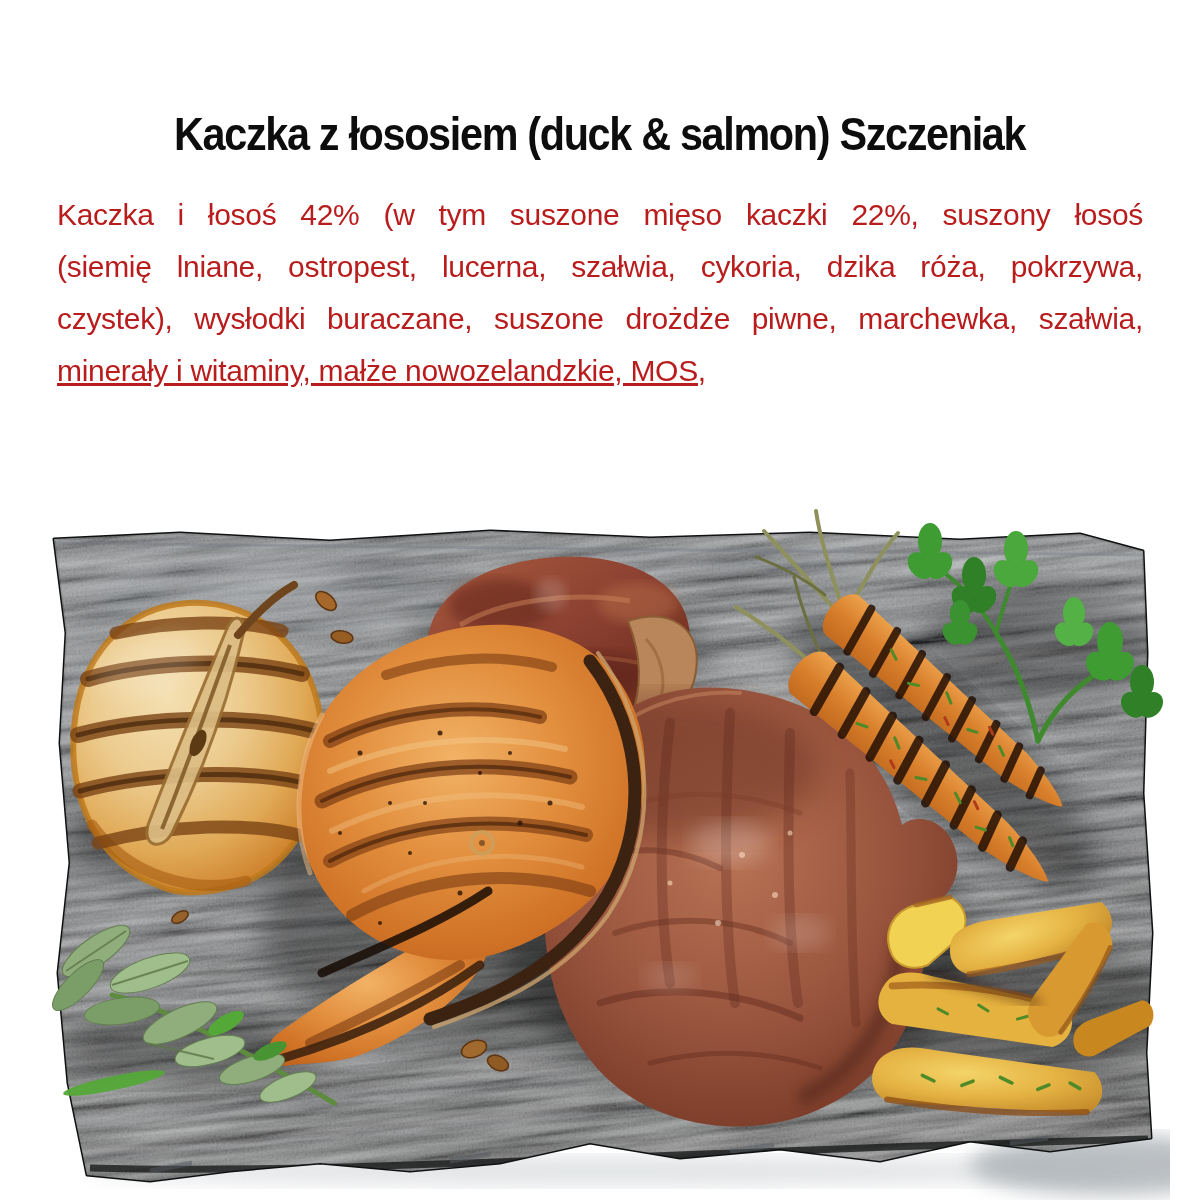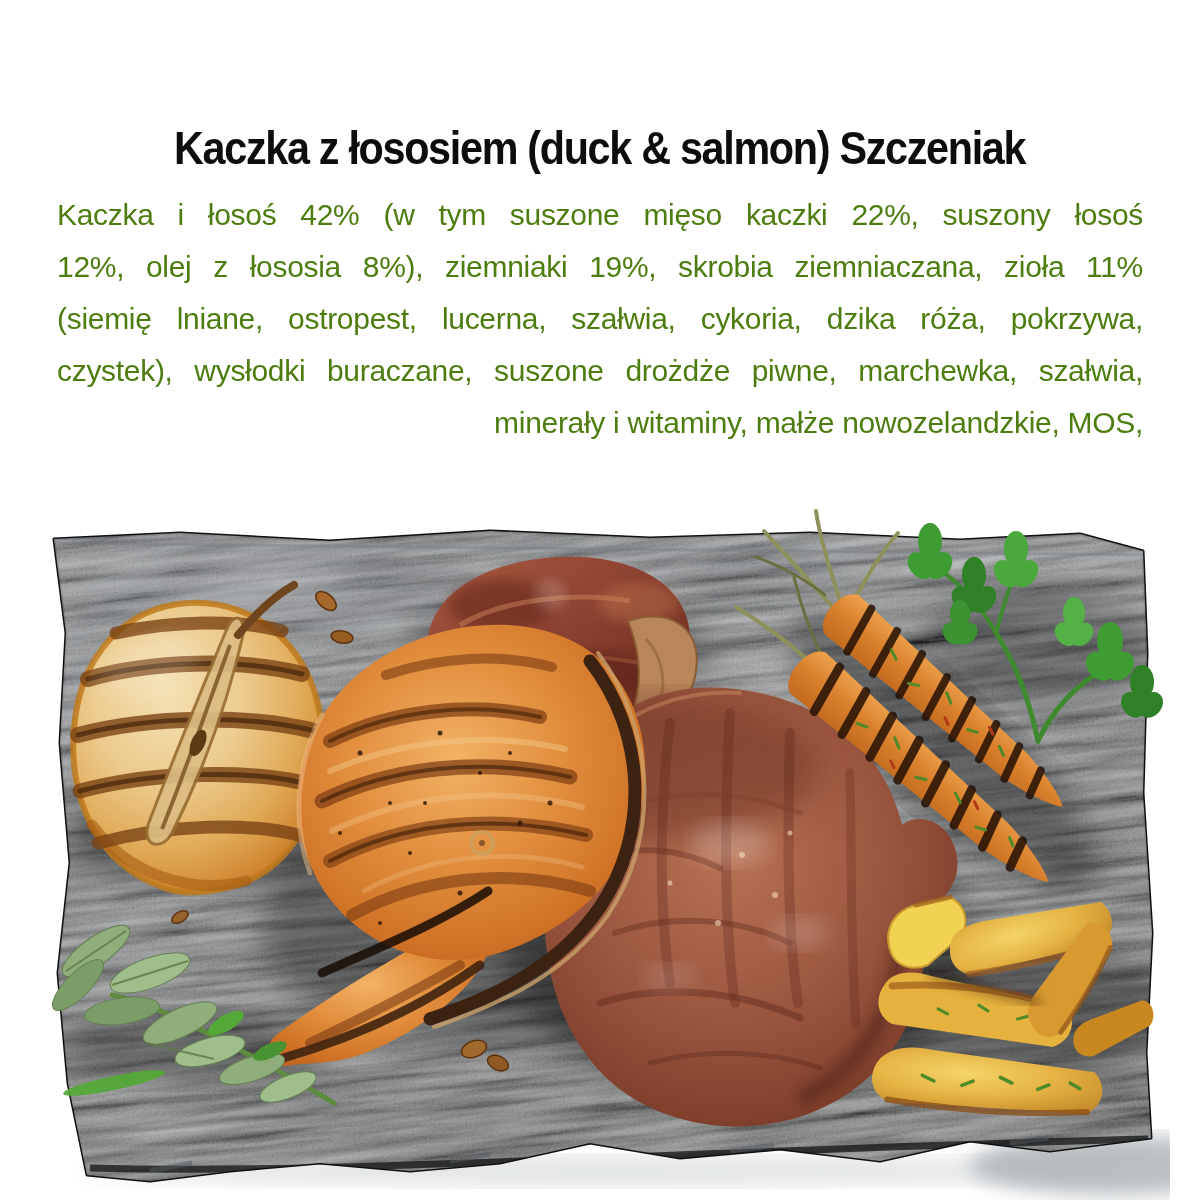--- a/index.html
+++ b/index.html
@@ -1,43 +1,42 @@
 <!DOCTYPE html>
 <html><head>
 <meta charset="utf-8">
 <style>
   html,body{margin:0;padding:0;background:#ffffff;}
   body{width:1200px;height:1200px;font-family:"Liberation Sans",sans-serif;color:#111;}
   .page{position:relative;width:1200px;height:1200px;overflow:hidden;background:#fff;}
 
-  .title-wrap{position:absolute;top:120px;left:0;width:1200px;text-align:center;}
+  .title-wrap{position:absolute;top:106px;left:0;width:1200px;text-align:center;}
   .title{display:inline-block;font-size:47px;font-weight:700;letter-spacing:-1.5px;
          transform:scaleX(.88);transform-origin:50% 50%;white-space:nowrap;color:#0d0d0d;}
 
   .ingredients{position:absolute;top:189px;left:57px;width:1086px;
-               font-size:30px;letter-spacing:-.3px;color:#4d7c0f;}
+               font-size:30px;letter-spacing:-.3px;color:#b91c1c;}
   .ing-line{height:52px;line-height:52px;white-space:nowrap;overflow:visible;}
   .ing-line.just{text-align:justify;text-align-last:justify;text-justify:inter-word;}
-  .ing-line.cent{text-align:right;}
+  .ing-line.cent{text-align:left;text-decoration:underline;}
 
   .photo{position:absolute;top:503px;left:30px;width:1140px;height:697px;margin:0;}
   .photo svg{display:block;}
 </style>
 </head>
 <body>
 
 <div class="page">
 
   <div class="title-wrap">
     <span class="title">Kaczka z łososiem (duck &amp; salmon) Szczeniak</span>
   </div>
 
   <div class="ingredients">
     <div class="ing-line just">Kaczka i łosoś 42% (w tym suszone mięso kaczki 22%, suszony łosoś</div>
-    <div class="ing-line just">12%, olej z łososia 8%), ziemniaki 19%, skrobia ziemniaczana, zioła 11%</div>
     <div class="ing-line just">(siemię lniane, ostropest, lucerna, szałwia, cykoria, dzika róża, pokrzywa,</div>
     <div class="ing-line just">czystek), wysłodki buraczane, suszone drożdże piwne, marchewka, szałwia,</div>
     <div class="ing-line cent">minerały i witaminy, małże nowozelandzkie, MOS,</div>
   </div>
 
   <figure class="photo" role="img" aria-label="Grilled salmon steak, beef steak and seared duck meat on a dark slate board with a grilled apple half, grilled carrots, roasted potato wedges, fresh parsley, a sage sprig and scattered seeds">
     <svg width="1140" height="697" viewBox="0 0 1140 697" xmlns="http://www.w3.org/2000/svg">
       <defs>
         <linearGradient id="slateG" x1="0" y1="0" x2="0.15" y2="1">
           <stop offset="0" stop-color="#474c51"></stop>

